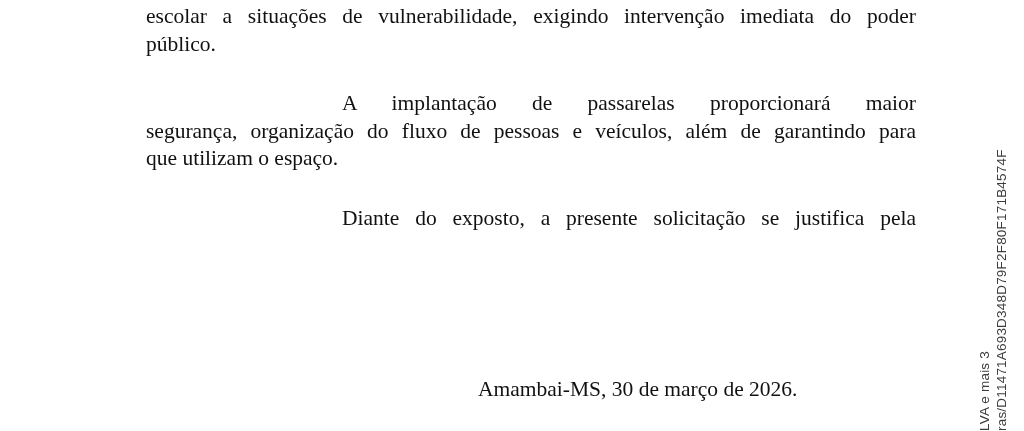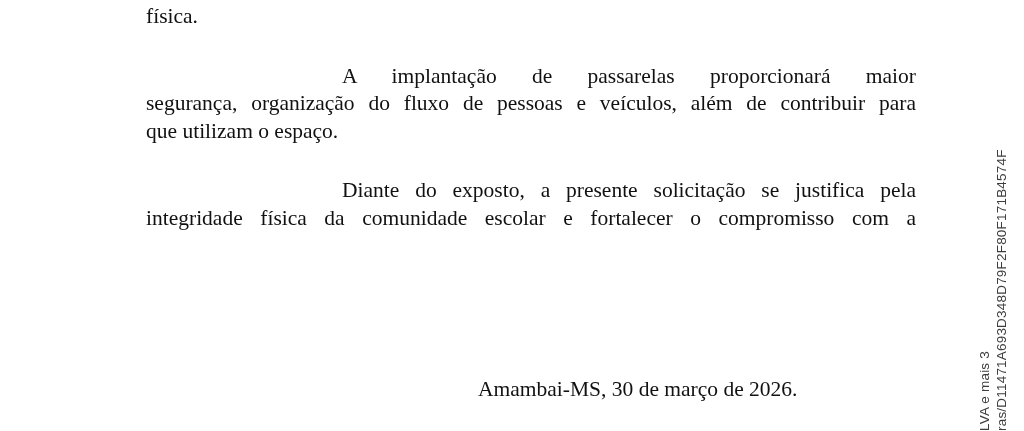--- a/index.html
+++ b/index.html
@@ -66,32 +66,32 @@
   }
 </style>
 </head>
 <body>
 
 <div class="page">
 
   <div class="body-text">
 
     <p class="para">
-      <span class="line">física.</span>
+      <span class="line just">escolar a situações de vulnerabilidade, exigindo intervenção imediata do poder</span>
+      <span class="line">público.</span>
     </p>
 
     <p class="para">
       <span class="line just indent">A implantação de passarelas proporcionará maior</span>
-      <span class="line just">segurança, organização do fluxo de pessoas e veículos, além de contribuir para</span>
+      <span class="line just">segurança, organização do fluxo de pessoas e veículos, além de garantindo para</span>
       <span class="line">que utilizam o espaço.</span>
     </p>
 
     <p class="para">
       <span class="line just indent">Diante do exposto, a presente solicitação se justifica pela</span>
-      <span class="line just">integridade física da comunidade escolar e fortalecer o compromisso com a</span>
     </p>
 
   </div>
 
   <div class="dateline">Amambai-MS, 30 de março de 2026.</div>
 
   <div class="side-rotated">
     <span class="side-line">LVA e mais 3</span>
     <span class="side-line">ras/D11471A693D348D79F2F80F171B4574F</span>
   </div>

